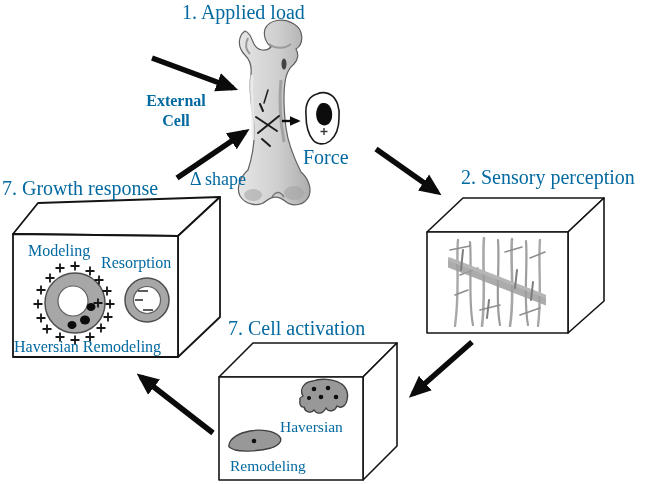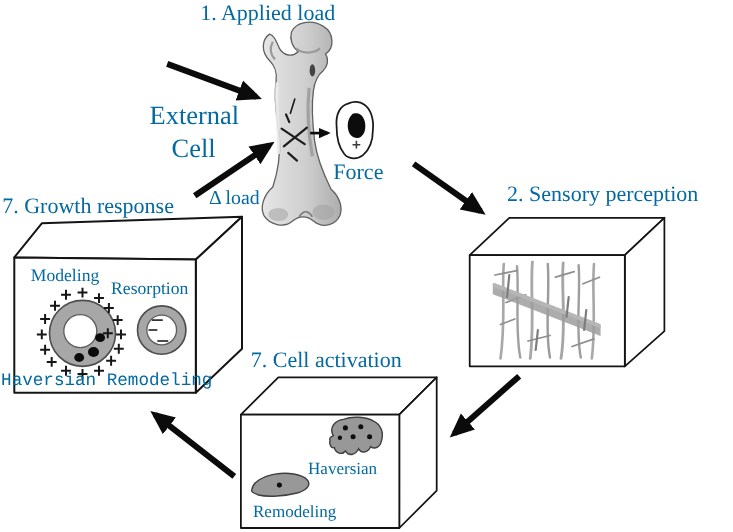--- a/index.html
+++ b/index.html
@@ -4,21 +4,21 @@
 <style>
   html,body{margin:0;padding:0;background:#fff;}
   .canvas{
     position:relative;width:666px;height:484px;background:#ffffff;
     font-family:"Liberation Serif","DejaVu Serif",serif;color:#111;
     overflow:hidden;
   }
   .canvas svg{position:absolute;left:0;top:0;}
   .lbl{position:absolute;white-space:nowrap;line-height:1.1;color:#0369a1;}
   .t20{font-size:20px;}
-  .t19{font-size:24px;}
+  .t19{font-size:16px;font-weight:bold;}
   .t18{font-size:18px;}
   .t16{font-size:16px;}
   .t15{font-size:15.5px;}
   .ef{width:80px;text-align:center;line-height:1.25;}
 </style>
 </head>
 <body>
 
 <div class="canvas">
 
@@ -166,23 +166,23 @@
   <div class="lbl t20" style="left:182px;top:1px;">1. Applied load</div>
   <div class="lbl t20" style="left:461px;top:166px;">2. Sensory perception</div>
   <div class="lbl t20" style="left:228px;top:317px;">7. Cell activation</div>
   <div class="lbl t20" style="left:2px;top:177px;">7. Growth response</div>
 
   <div class="lbl t19 ef" style="left:136px;top:91px;">
     <div>External</div>
     <div>Cell</div>
   </div>
 
-  <div class="lbl t18" style="left:190px;top:170px;">Δ load</div>
+  <div class="lbl t18" style="left:190px;top:170px;">Δ shape</div>
   <div class="lbl t20" style="left:303px;top:146px;">Force</div>
 
   <div class="lbl t16" style="left:28px;top:242px;">Modeling</div>
   <div class="lbl t16" style="left:101px;top:254px;">Resorption</div>
-  <div class="lbl t16" style="left:1px;top:338px;font-family:Liberation Mono, monospace;">Haversian Remodeling</div>
+  <div class="lbl t16" style="left:14px;top:338px;">Haversian Remodeling</div>
 
   <div class="lbl t15" style="left:280px;top:418px;">Haversian</div>
   <div class="lbl t15" style="left:230px;top:457px;">Remodeling</div>
 
 </div>
 
 </body></html>

